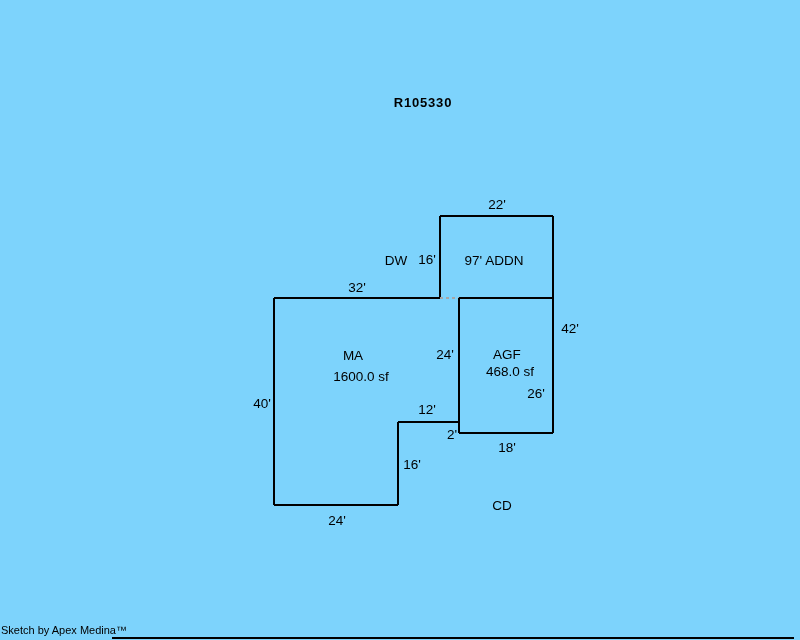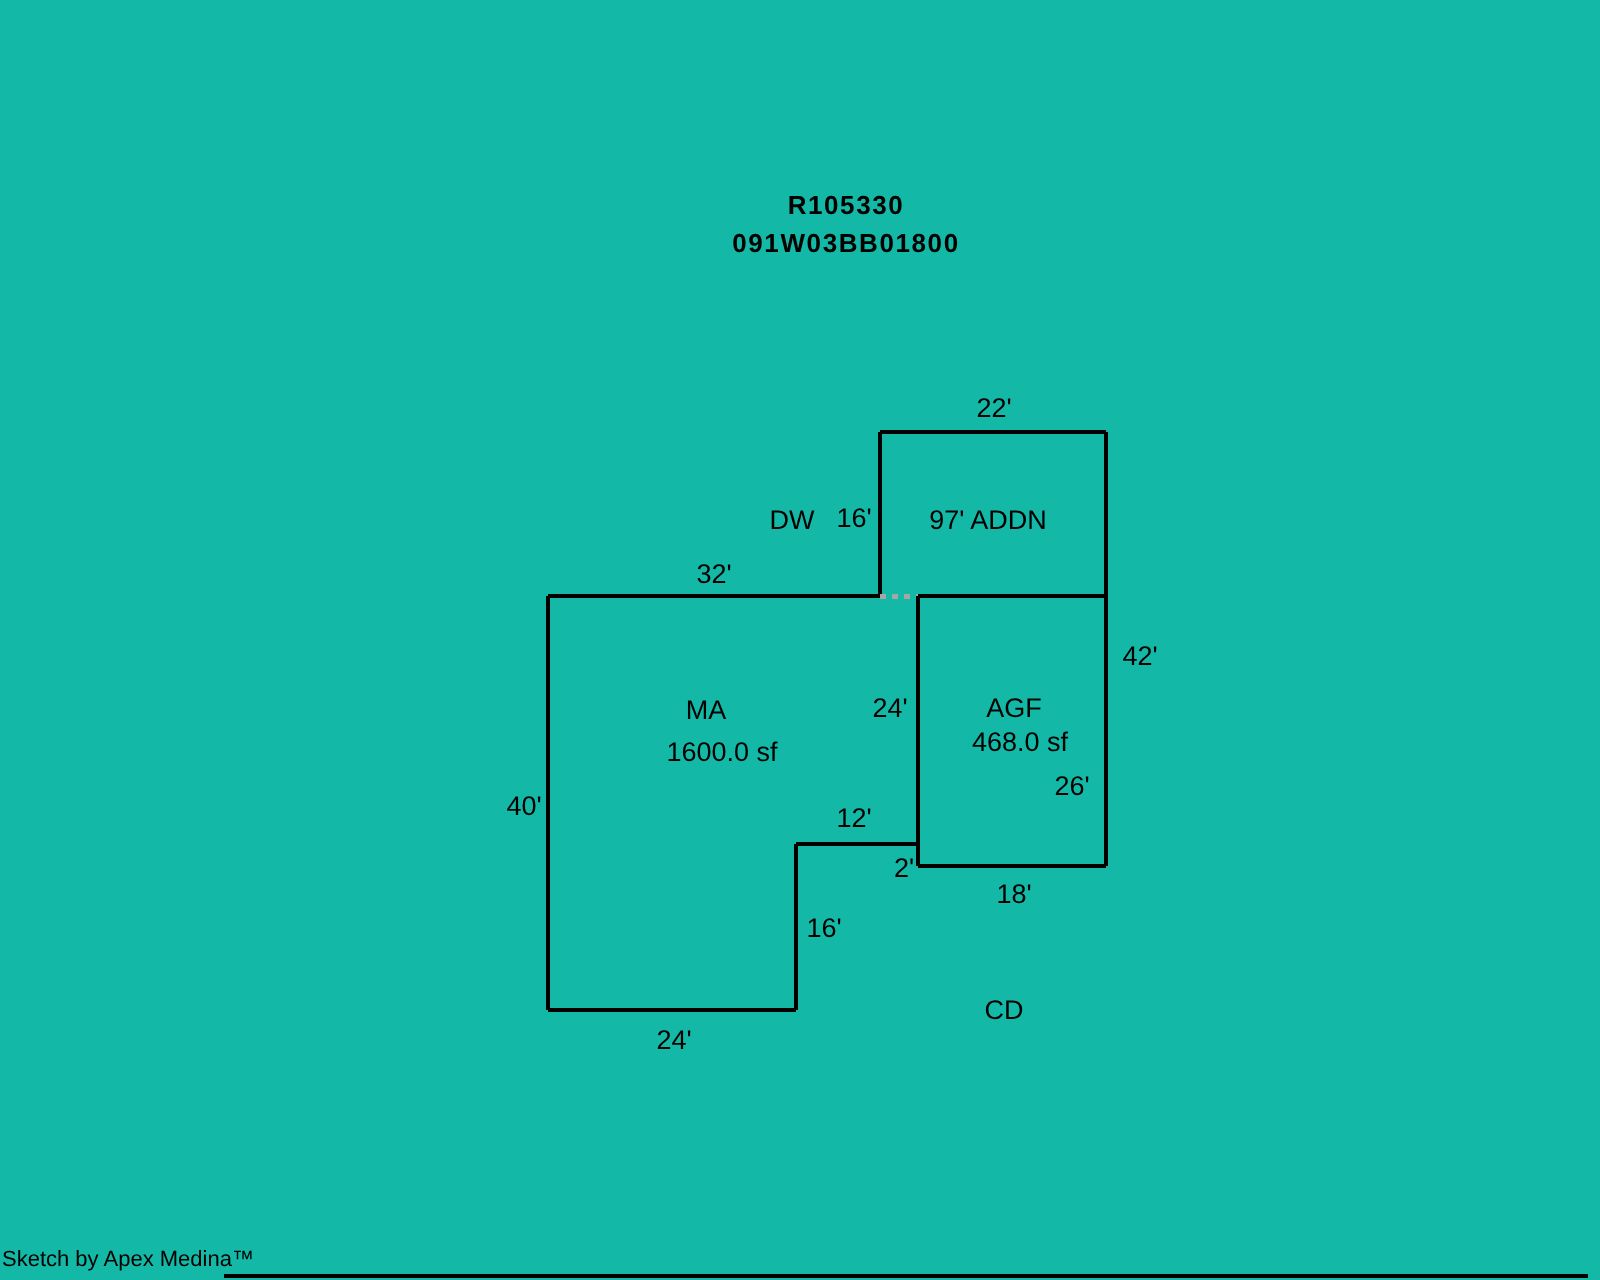--- a/index.html
+++ b/index.html
@@ -4,21 +4,21 @@
 <style>
   html, body {
     margin: 0;
     padding: 0;
     background: #ffffff;
   }
   .page {
     position: relative;
     width: 800px;
     height: 640px;
-    background: #14b8a6;
+    background: #7dd3fc;
     overflow: hidden;
     font-family: "Liberation Sans", sans-serif;
   }
   .title-block {
     position: absolute;
     left: 46px;
     top: 93px;
     width: 754px;
     text-align: center;
     font-size: 13px;
@@ -54,21 +54,20 @@
     background: #000000;
   }
 </style>
 </head>
 <body>
 
 <div class="page">
 
   <div class="title-block">
     <div>R105330</div>
-    <div>091W03BB01800</div>
   </div>
 
   <svg id="sketch-svg" class="sketch-svg" width="800" height="640" viewBox="0 0 800 640">
       <line x1="440" y1="216" x2="553" y2="216" stroke-width="2" shape-rendering="crispEdges" stroke="#000000"></line>
       <line x1="553" y1="216" x2="553" y2="298" stroke-width="2" shape-rendering="crispEdges" stroke="#000000"></line>
       <line x1="440" y1="216" x2="440" y2="298" stroke-width="2" shape-rendering="crispEdges" stroke="#000000"></line>
       <line x1="440" y1="298" x2="459" y2="298" stroke-width="2.5" shape-rendering="crispEdges" stroke="#a6a6a6" stroke-dasharray="3 3"></line>
       <line x1="459" y1="298" x2="553" y2="298" stroke-width="2" shape-rendering="crispEdges" stroke="#000000"></line>
       <line x1="553" y1="298" x2="553" y2="433" stroke-width="2" shape-rendering="crispEdges" stroke="#000000"></line>
       <line x1="553" y1="433" x2="459" y2="433" stroke-width="2" shape-rendering="crispEdges" stroke="#000000"></line>

